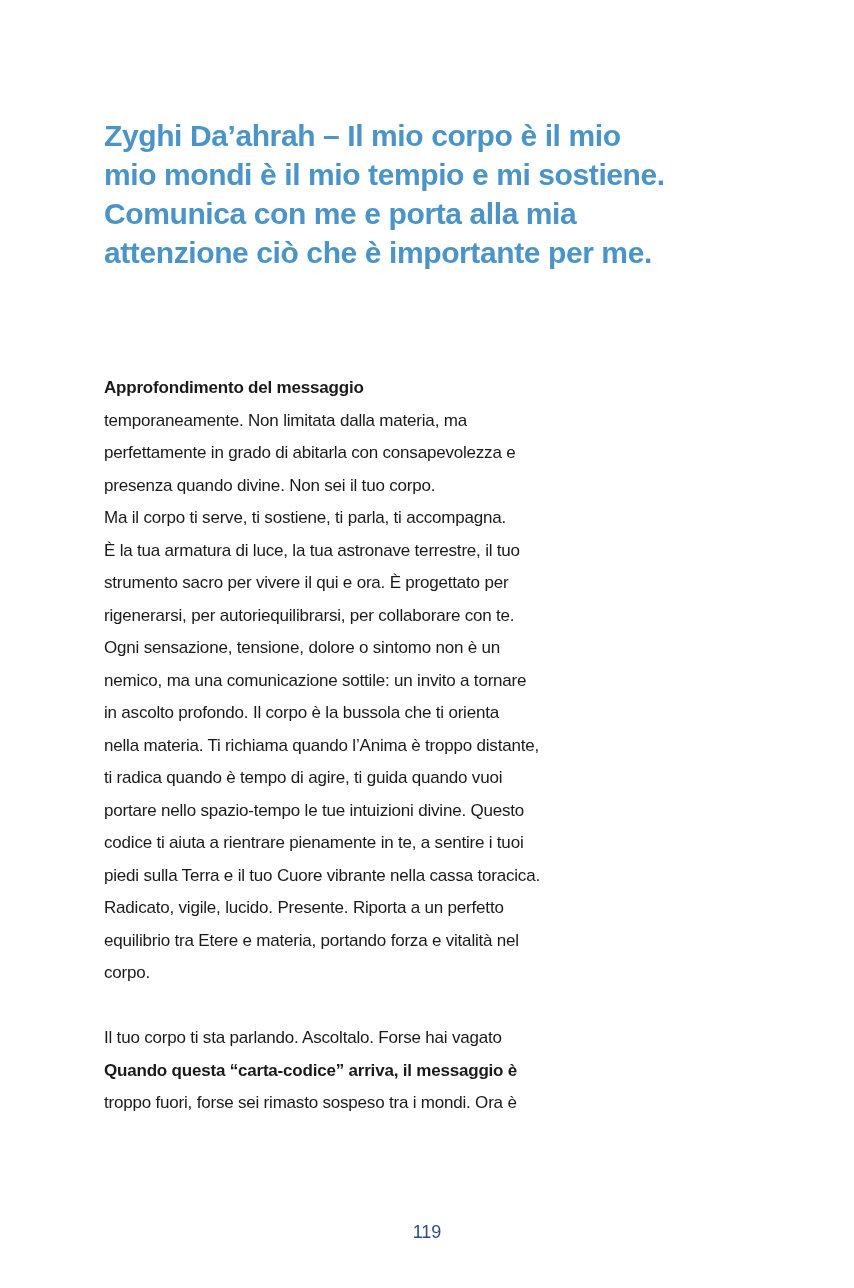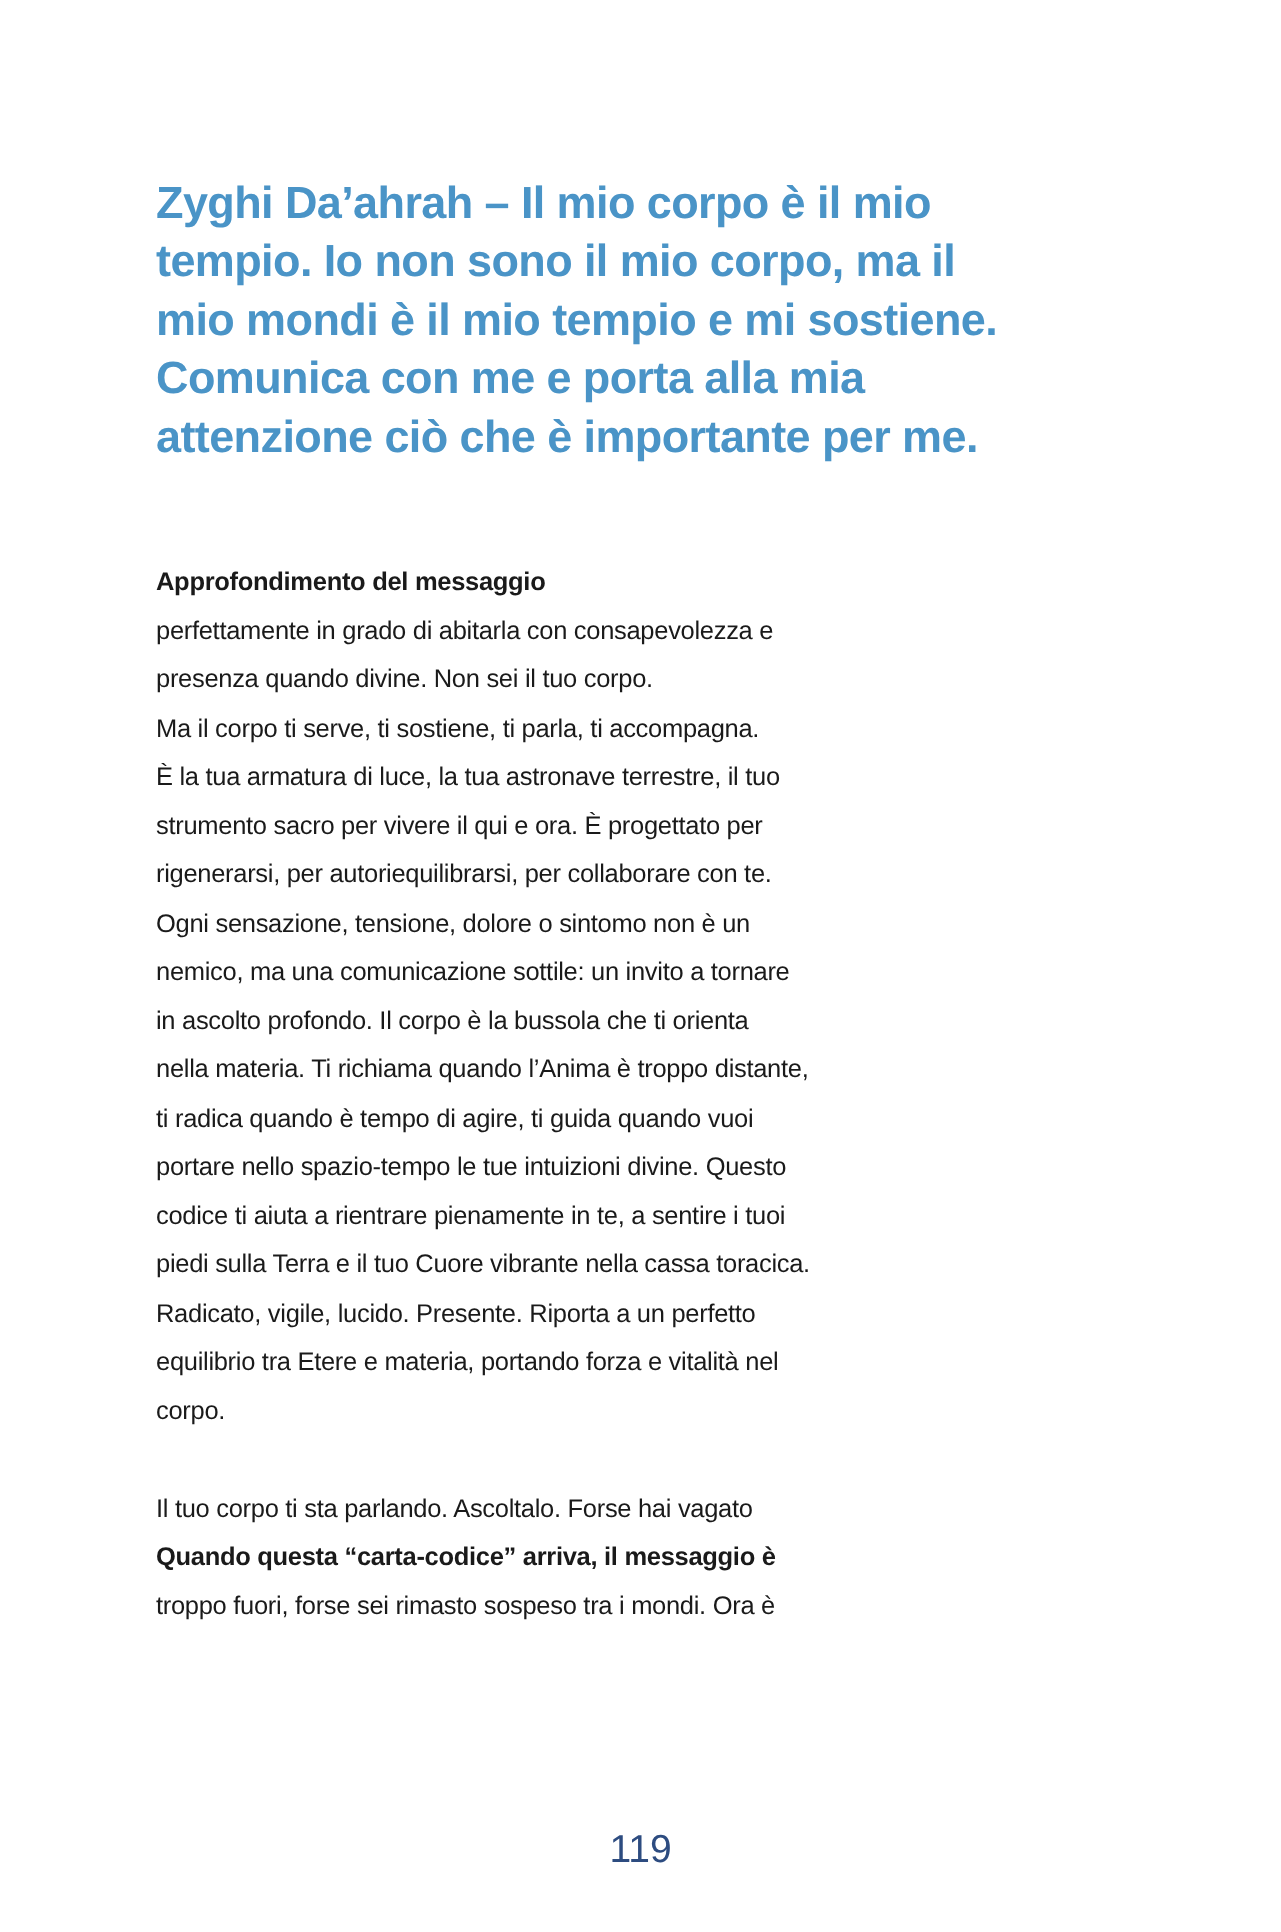--- a/index.html
+++ b/index.html
@@ -39,39 +39,39 @@
   }
   .b-line { white-space: nowrap; min-height: 32.5px; }
   .bold { font-weight: bold; }
   .page-number {
     position: absolute;
     top: 1220px;
     left: 0;
     width: 854px;
     text-align: center;
     color: #2d4c80;
-    font-size: 26px;
+    font-size: 18px;
     line-height: 25px;
   }
 </style>
 </head>
 <body>
 
 <div class="page">
 
   <header class="title-block">
     <div class="t-line">Zyghi Da’ahrah – Il mio corpo è il mio</div>
-    <div class="t-line">tempio. Io non sono il mio corpo, ma il</div>
     <div class="t-line">mio mondi è il mio tempio e mi sostiene.</div>
     <div class="t-line">Comunica con me e porta alla mia</div>
     <div class="t-line">attenzione ciò che è importante per me.</div>
   </header>
 
   <main class="body-block">
     <div class="b-line bold">Approfondimento del messaggio</div>
+    <div class="b-line">temporaneamente. Non limitata dalla materia, ma</div>
     <div class="b-line">perfettamente in grado di abitarla con consapevolezza e</div>
     <div class="b-line">presenza quando divine. Non sei il tuo corpo.</div>
     <div class="b-line">Ma il corpo ti serve, ti sostiene, ti parla, ti accompagna.</div>
     <div class="b-line">È la tua armatura di luce, la tua astronave terrestre, il tuo</div>
     <div class="b-line">strumento sacro per vivere il qui e ora. È progettato per</div>
     <div class="b-line">rigenerarsi, per autoriequilibrarsi, per collaborare con te.</div>
     <div class="b-line">Ogni sensazione, tensione, dolore o sintomo non è un</div>
     <div class="b-line">nemico, ma una comunicazione sottile: un invito a tornare</div>
     <div class="b-line">in ascolto profondo. Il corpo è la bussola che ti orienta</div>
     <div class="b-line">nella materia. Ti richiama quando l’Anima è troppo distante,</div>

